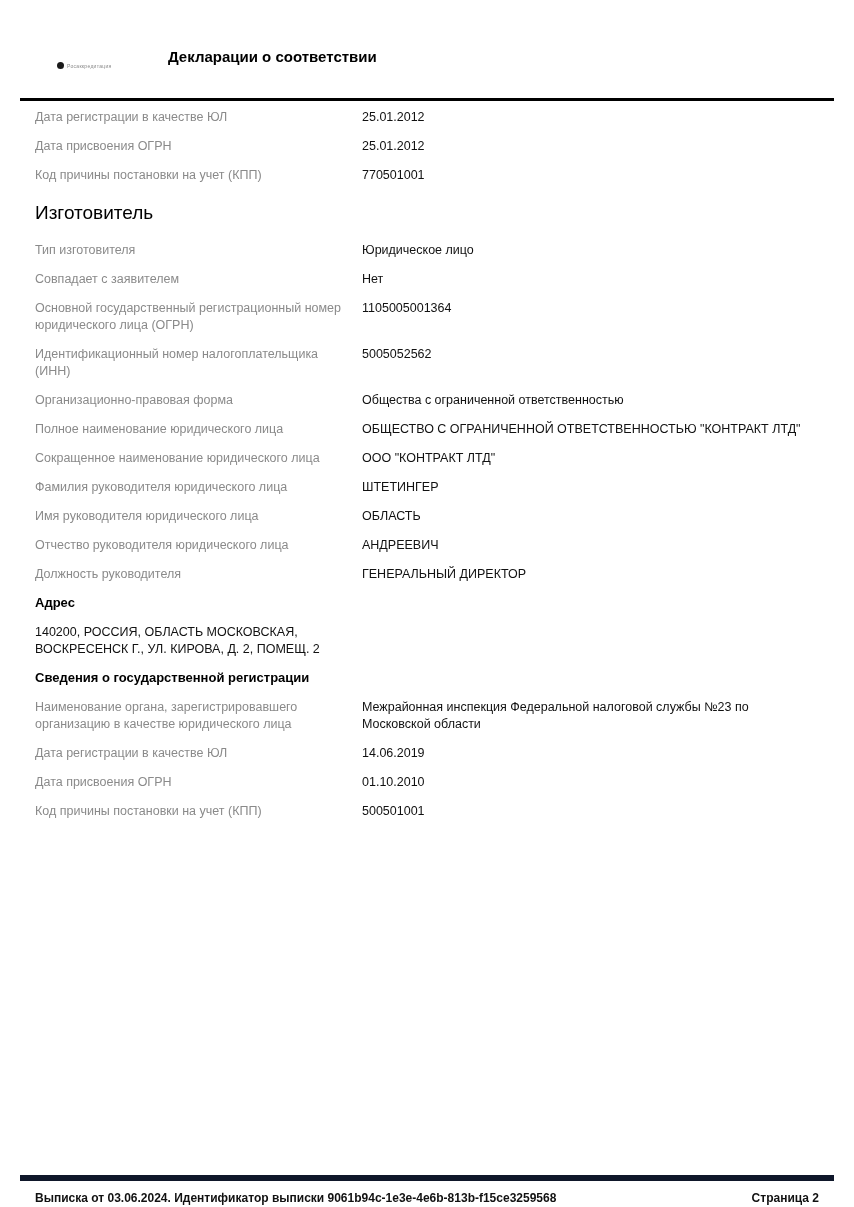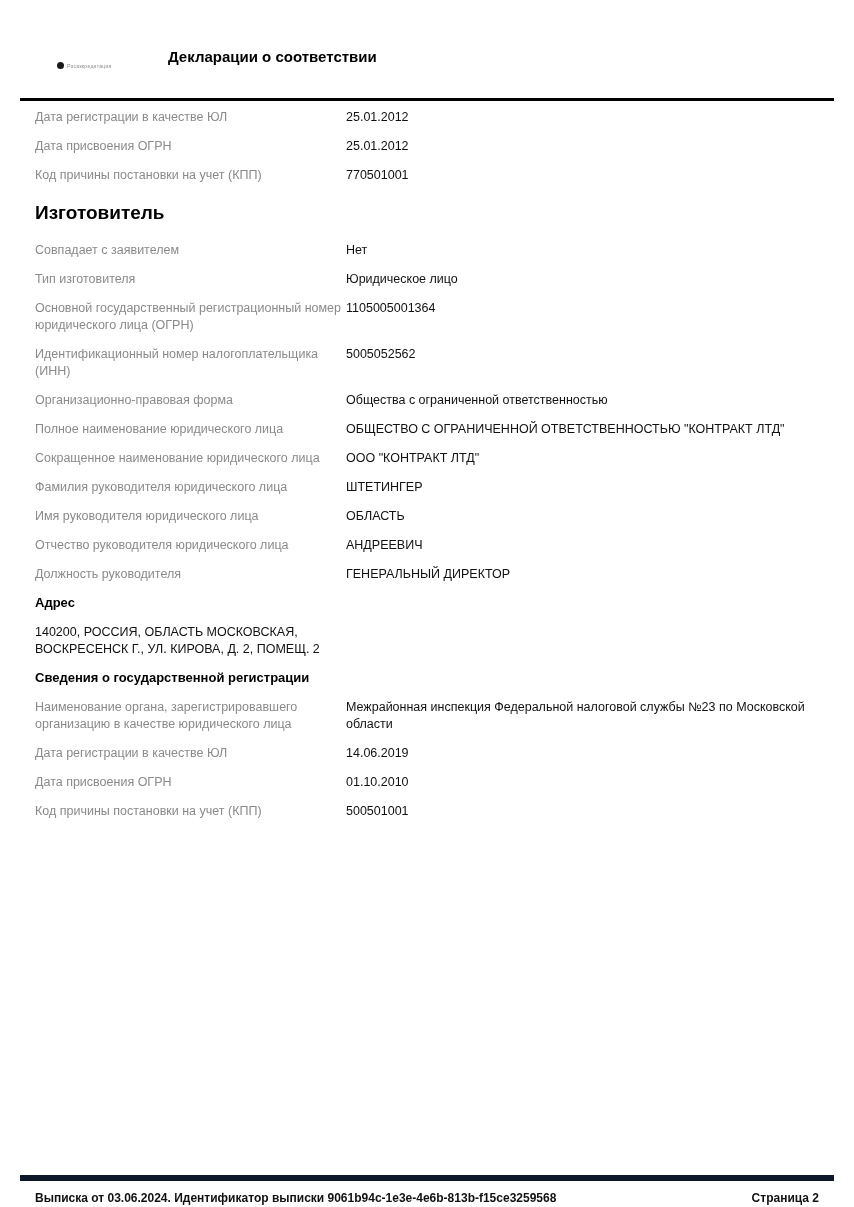--- a/index.html
+++ b/index.html
@@ -51,37 +51,37 @@
     font-weight: bold;
     color: #000000;
   }
   
   .content {
     padding: 8px 15px 0 15px;
   }
   .row {
     display: grid;
     grid-template-columns: 311px 1fr;
-    column-gap: 0;
+    column-gap: 16px;
     margin-bottom: 12px;
   }
   .row .label {
     color: #8a8a8a;
     font-size: 12.5px;
     line-height: 17px;
   }
   .row .value {
     color: #111111;
     font-weight: normal;
     font-size: 12.5px;
     line-height: 17px;
   }
   .section-heading {
     font-size: 19px;
-    font-weight: bold;
+    font-weight: normal;
     color: #000000;
     margin: 18px 0 18px 0;
   }
   .sub-heading {
     font-size: 13px;
     font-weight: bold;
     color: #000000;
     margin: 8px 0 14px 0;
   }
   
@@ -123,26 +123,26 @@
       <div class="value">25.01.2012</div>
     </div>
     <div class="row">
       <div class="label">Код причины постановки на учет (КПП)</div>
       <div class="value">770501001</div>
     </div>
 
     <h2 class="section-heading">Изготовитель</h2>
 
     <div class="row">
+      <div class="label">Тип изготовителя</div>
+      <div class="value">Юридическое лицо</div>
+    </div>
+    <div class="row">
       <div class="label">Совпадает с заявителем</div>
       <div class="value">Нет</div>
-    </div>
-    <div class="row">
-      <div class="label">Тип изготовителя</div>
-      <div class="value">Юридическое лицо</div>
     </div>
     <div class="row">
       <div class="label">Основной государственный регистрационный номер юридического лица (ОГРН)</div>
       <div class="value">1105005001364</div>
     </div>
     <div class="row">
       <div class="label">Идентификационный номер налогоплательщика (ИНН)</div>
       <div class="value">5005052562</div>
     </div>
     <div class="row">

